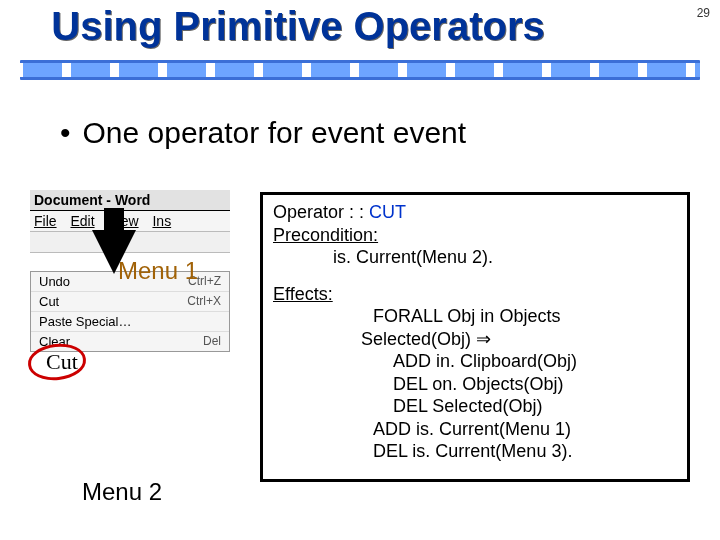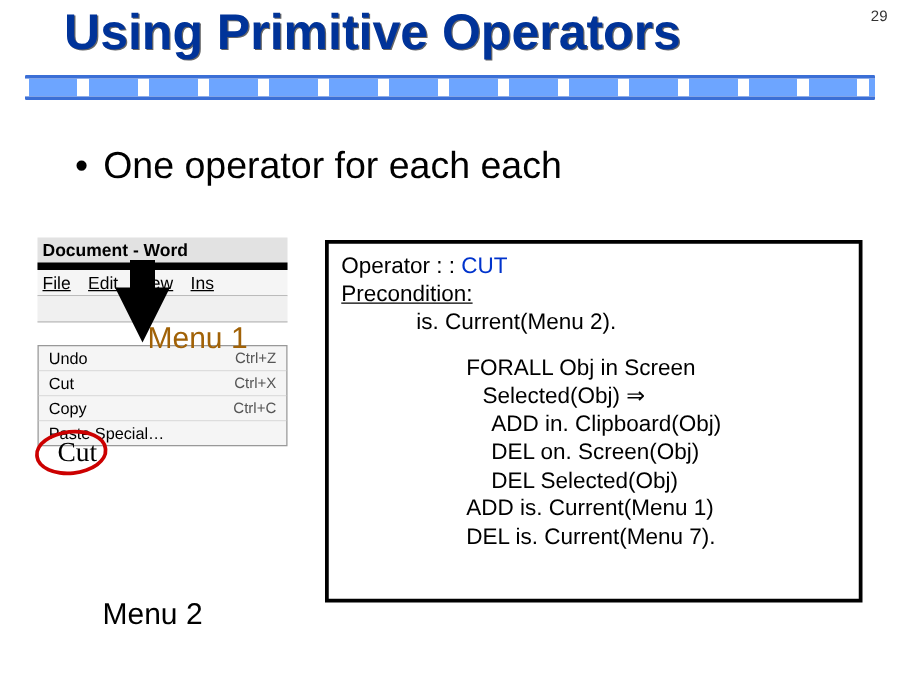--- a/index.html
+++ b/index.html
@@ -12,21 +12,21 @@
       #6da5ff 3px,#6da5ff 42px,
       transparent 42px,transparent 48px
     );
     border-top:3px solid #3b6fd6;border-bottom:3px solid #3b6fd6;border-radius:1px}
 
   .bullet{position:absolute;top:116px;left:60px;font-size:30px;color:#000}
   .bullet .dot{color:#000;margin-right:12px}
 
   
   .word{position:absolute;top:190px;left:30px;width:200px;font-family:"Tahoma","Arial",sans-serif;font-size:14px;color:#000}
-  .word .titlebar{background:#e2e2e2;padding:2px 4px;font-weight:bold;border-bottom:6px solid #000000}
+  .word .titlebar{background:#e2e2e2;padding:2px 4px;font-weight:bold;border-bottom:1px solid #000000}
   .word .menubar{background:#f5f5f5;padding:2px 4px;border-bottom:1px solid #bbb}
   .word .menubar span{margin-right:10px;text-decoration:underline}
   .word .toolbar{height:20px;background:#f0f0f0;border-bottom:1px solid #bbb}
   .word .dropdown{background:#f5f5f5;border:1px solid #999;margin-top:18px}
   .word .dropdown .mi{display:flex;justify-content:space-between;padding:2px 8px;font-size:13px}
   .word .dropdown .mi + .mi{border-top:1px solid #ddd}
   .word .dropdown .k{color:#555;font-size:12px}
   .circle-cut{position:absolute;left:28px;top:344px;width:52px;height:30px;border:3px solid #cc0000;border-radius:50%/48%;transform:rotate(-6deg);pointer-events:none}
   .cut-label{position:absolute;left:46px;top:349px;font-size:22px;color:#000;font-family:"Comic Sans MS",cursive}
   .arrow{position:absolute;top:230px;left:92px;width:0;height:0;border-left:22px solid transparent;border-right:22px solid transparent;border-top:44px solid #000}
@@ -35,35 +35,35 @@
   .lbl1{position:absolute;top:257px;left:118px;font-size:24px;color:#a16207}
   .lbl2{position:absolute;top:478px;left:82px;font-size:24px;color:#000}
 
   
   .opbox{position:absolute;top:192px;left:260px;width:430px;height:290px;border:3px solid #000;background:#fff;font-size:18px;padding:6px 10px;box-sizing:border-box;line-height:1.25}
   .opbox b{font-weight:normal}
   .opbox .u{text-decoration:underline}
   .opbox .blue{color:#0033cc}
   .opbox .ind1{margin-left:60px}
   .opbox .ind2{margin-left:100px}
-  .opbox .ind3{margin-left:113px}
+  .opbox .ind3{margin-left:88px}
   .opbox .ind4{margin-left:120px}
   .spacer{height:14px}
 </style>
 </head>
 <body>
 <div class="slide">
 
 <div class="pagenum">29</div>
 
 <div class="title">Using Primitive Operators</div>
 <div class="title-rule"></div>
 
 <div class="bullet">
-  <span class="dot">•</span><span>One operator for each each</span>
+  <span class="dot">•</span><span>One operator for event event</span>
 </div>
 
 <div class="word">
   <div class="titlebar">Document - Word</div>
   <div class="menubar">
     <span>File</span>
     <span>Edit</span>
     <span>View</span>
     <span>Ins</span>
   </div>
@@ -71,46 +71,47 @@
   <div class="dropdown">
     <div class="mi">
           <span>Undo</span>
           <span class="k">Ctrl+Z</span>
         </div>
     <div class="mi">
           <span>Cut</span>
           <span class="k">Ctrl+X</span>
         </div>
     <div class="mi">
-          <span>Copy</span>
-          <span class="k">Ctrl+C</span>
+          <span>Paste Special…</span>
+          <span class="k"></span>
         </div>
     <div class="mi">
-          <span>Paste Special…</span>
-          <span class="k"></span>
+          <span>Clear</span>
+          <span class="k">Del</span>
         </div>
   </div>
 </div>
 
 <div class="arrow"></div>
 <div class="lbl1">Menu 1</div>
 <div class="circle-cut"></div>
 <div class="cut-label">Cut</div>
 <div class="lbl2">Menu 2</div>
 
 <div class="opbox">
   <div>
     <b><span>Operator : :</span></b>
     <b><span class="blue">CUT</span></b>
   </div>
   <div><b><span class="u">Precondition:</span></b></div>
   <div class="ind1"><span>is. Current(Menu 2).</span></div>
   <div class="spacer"></div>
-  <div class="ind2">FORALL Obj in Screen</div>
+  <div><b><span class="u">Effects:</span></b></div>
+  <div class="ind2">FORALL Obj in Objects</div>
   <div class="ind3"><span>Selected(Obj) ⇒</span></div>
   <div class="ind4">ADD in. Clipboard(Obj)</div>
-  <div class="ind4">DEL on. Screen(Obj)</div>
+  <div class="ind4">DEL on. Objects(Obj)</div>
   <div class="ind4">DEL Selected(Obj)</div>
   <div class="ind2">ADD is. Current(Menu 1)</div>
-  <div class="ind2">DEL is. Current(Menu 7).</div>
+  <div class="ind2">DEL is. Current(Menu 3).</div>
 </div>
 
 </div>
 
 </body></html>

